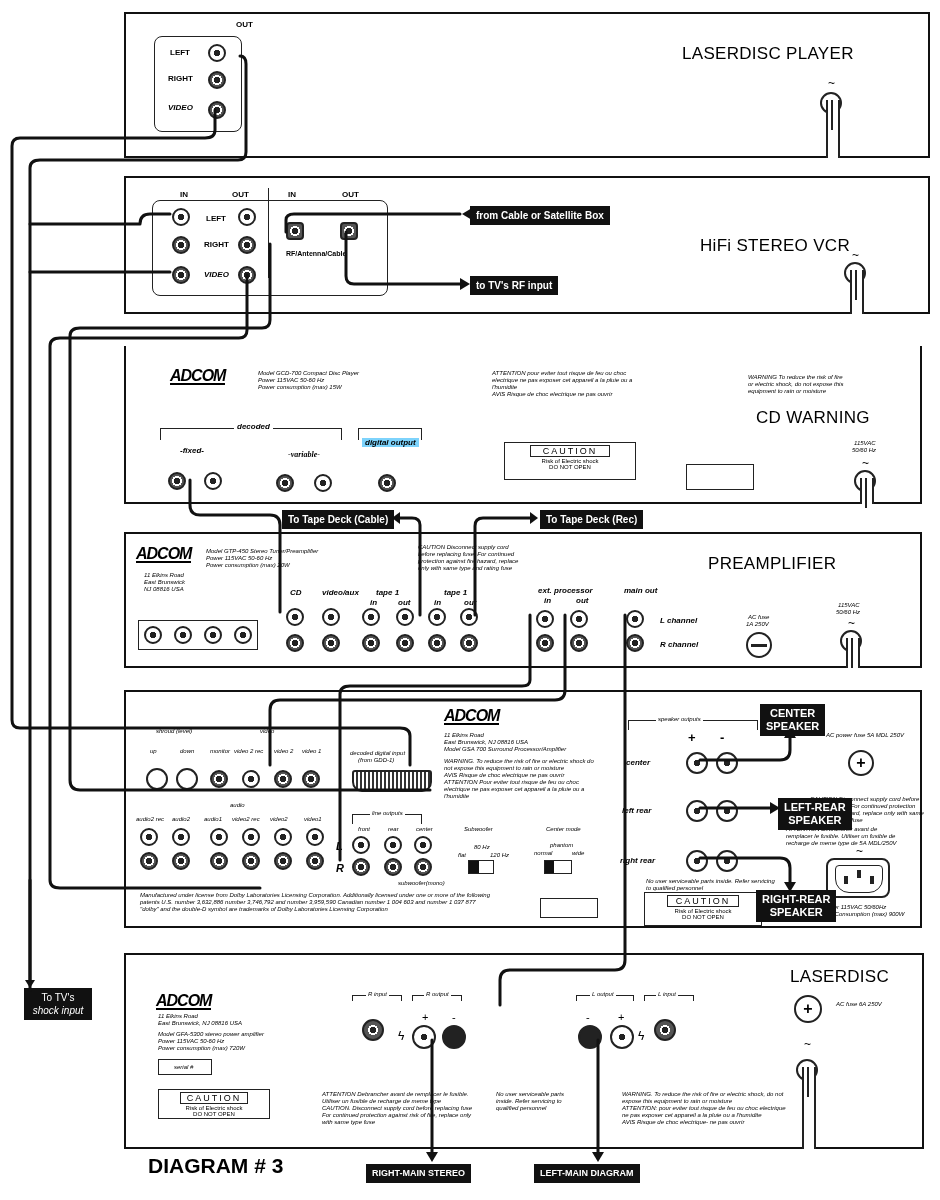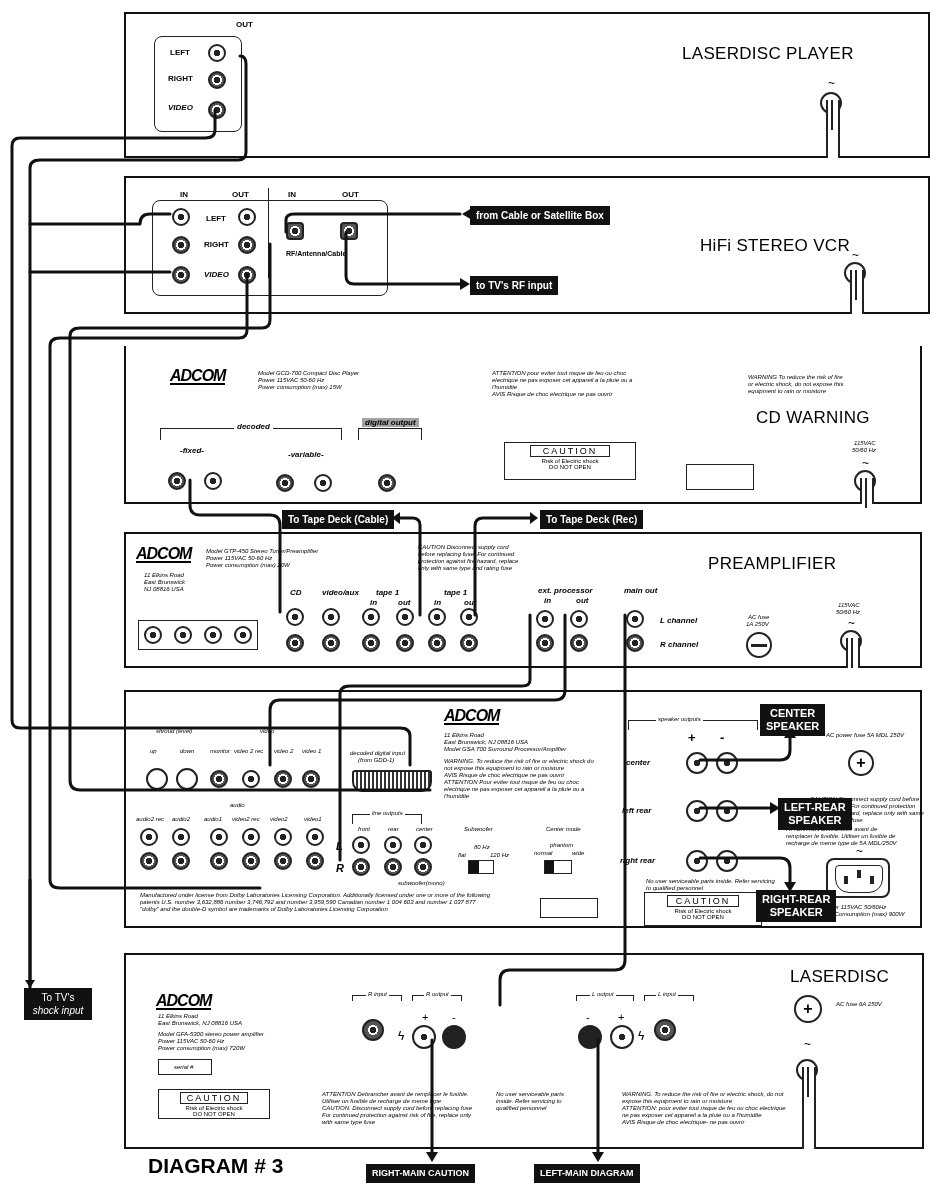--- a/index.html
+++ b/index.html
@@ -82,23 +82,23 @@
   <div class="tiny" style="left:366px; top:31px;">electrique ne pas exposer cet appareil a la pluie ou a</div>
   <div class="tiny" style="left:366px; top:38px;">l'humidite</div>
   <div class="tiny" style="left:366px; top:45px;">AVIS Risque de choc electrique ne pas ouvrir</div>
   <div class="tiny" style="left:622px; top:28px;">WARNING To reduce the risk of fire</div>
   <div class="tiny" style="left:622px; top:35px;">or electric shock, do not expose this</div>
   <div class="tiny" style="left:622px; top:42px;">equipment to rain or moisture</div>
   <div class="title" style="left:630px; top:62px;">CD WARNING</div>
   <div class="box" style="left:34px; top:82px; width:182px; height:12px; border-bottom:none;"></div>
   <div class="lbl" style="left:108px; top:76px; background:#fff; padding:0 3px;">decoded</div>
   <div class="box" style="left:232px; top:82px; width:64px; height:12px; border-bottom:none;"></div>
-  <div class="lbl" style="left:236px; top:72px; background:#a3a3a3; padding:0 3px;">digital output</div>
+  <div class="lbl" style="left:236px; top:92px; background:#7dd3fc; padding:0 3px;">digital output</div>
   <div class="lbl" style="left:54px; top:100px;">-fixed-</div>
-  <div class="lbl" style="left:162px; top:104px;">-variable-</div>
+  <div class="lbl" style="left:162px; top:104px;font-family:Liberation Serif, serif;">-variable-</div>
   <div class="jack" style="left:42px; top:126px;"></div>
   <div class="jack light" style="left:78px; top:126px;"></div>
   <div class="jack" style="left:150px; top:128px;"></div>
   <div class="jack light" style="left:188px; top:128px;"></div>
   <div class="jack" style="left:252px; top:128px;"></div>
   <div class="caution" style="left:378px; top:96px; width:132px; height:38px;">
     <div class="c">CAUTION</div>
     <div>Risk of Electric shock</div>
     <div>DO NOT OPEN</div>
   </div>
@@ -374,21 +374,21 @@
   <div class="tiny" style="left:370px; top:143px;">inside. Refer servicing to</div>
   <div class="tiny" style="left:370px; top:150px;">qualified personnel</div>
   <div class="tiny" style="left:496px; top:136px;">WARNING. To reduce the risk of fire or electric shock, do not</div>
   <div class="tiny" style="left:496px; top:143px;">expose this equipment to rain or moisture</div>
   <div class="tiny" style="left:496px; top:150px;">ATTENTION: pour eviter tout risque de feu ou choc electrique</div>
   <div class="tiny" style="left:496px; top:157px;">ne pas exposer cet appareil a la pluie ou a l'humidite</div>
   <div class="tiny" style="left:496px; top:164px;">AVIS Risque de choc electrique- ne pas ouvrir</div>
 </div>
 
 <div class="diagram-title">DIAGRAM # 3</div>
-<div class="tag" style="left:366px; top:1164px; font-size:9px;">RIGHT-MAIN CAUTION</div>
+<div class="tag" style="left:366px; top:1164px; font-size:9px;">RIGHT-MAIN STEREO</div>
 <div class="tag" style="left:534px; top:1164px; font-size:9px;">LEFT-MAIN DIAGRAM</div>
 
 <svg class="wires" width="940" height="1200">
   <g fill="none" stroke="#111" stroke-width="3" stroke-linecap="round" stroke-linejoin="round">
 
     <path d="M215 110 V130 Q215 138 205 138 H20 Q12 138 12 146 V720 Q12 728 20 728 H400 Q410 728 410 736 V765"></path>
     <path d="M240 56 Q246 56 246 64 V152 Q246 160 238 160 H40 Q30 160 30 168 V990"></path>
 
     <path d="M170 214 H150 Q140 214 140 224 H30"></path>
     <path d="M170 272 H30"></path>

